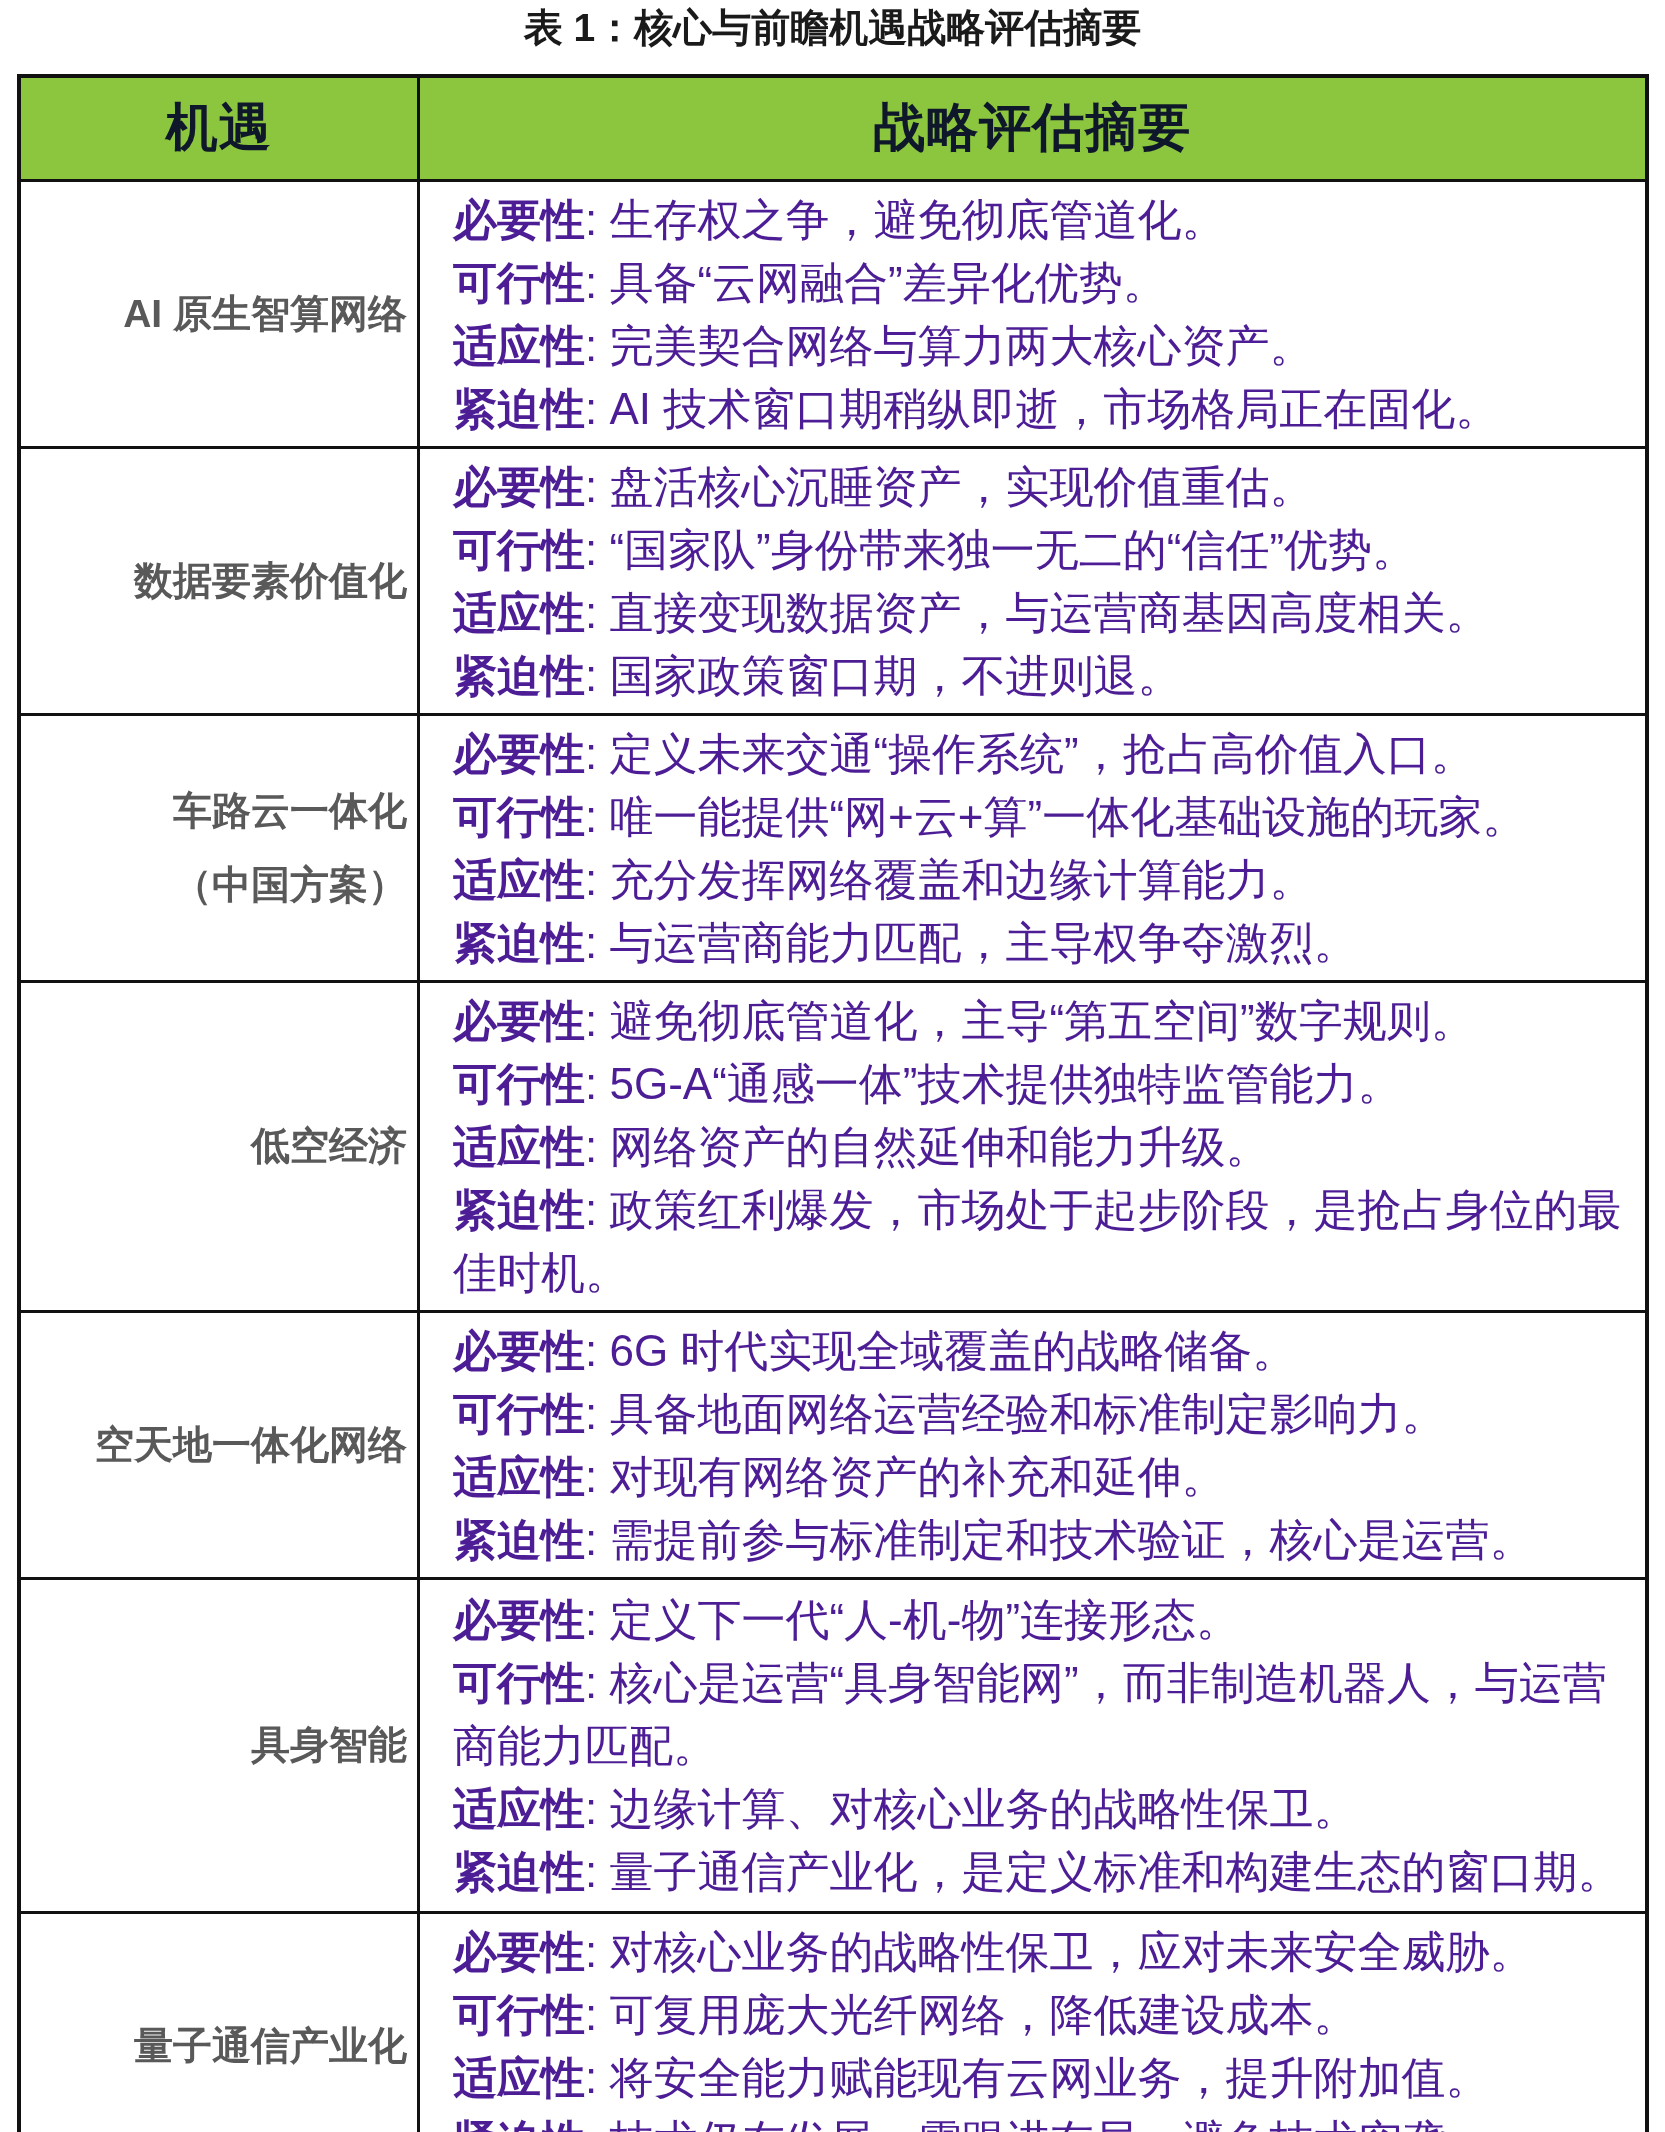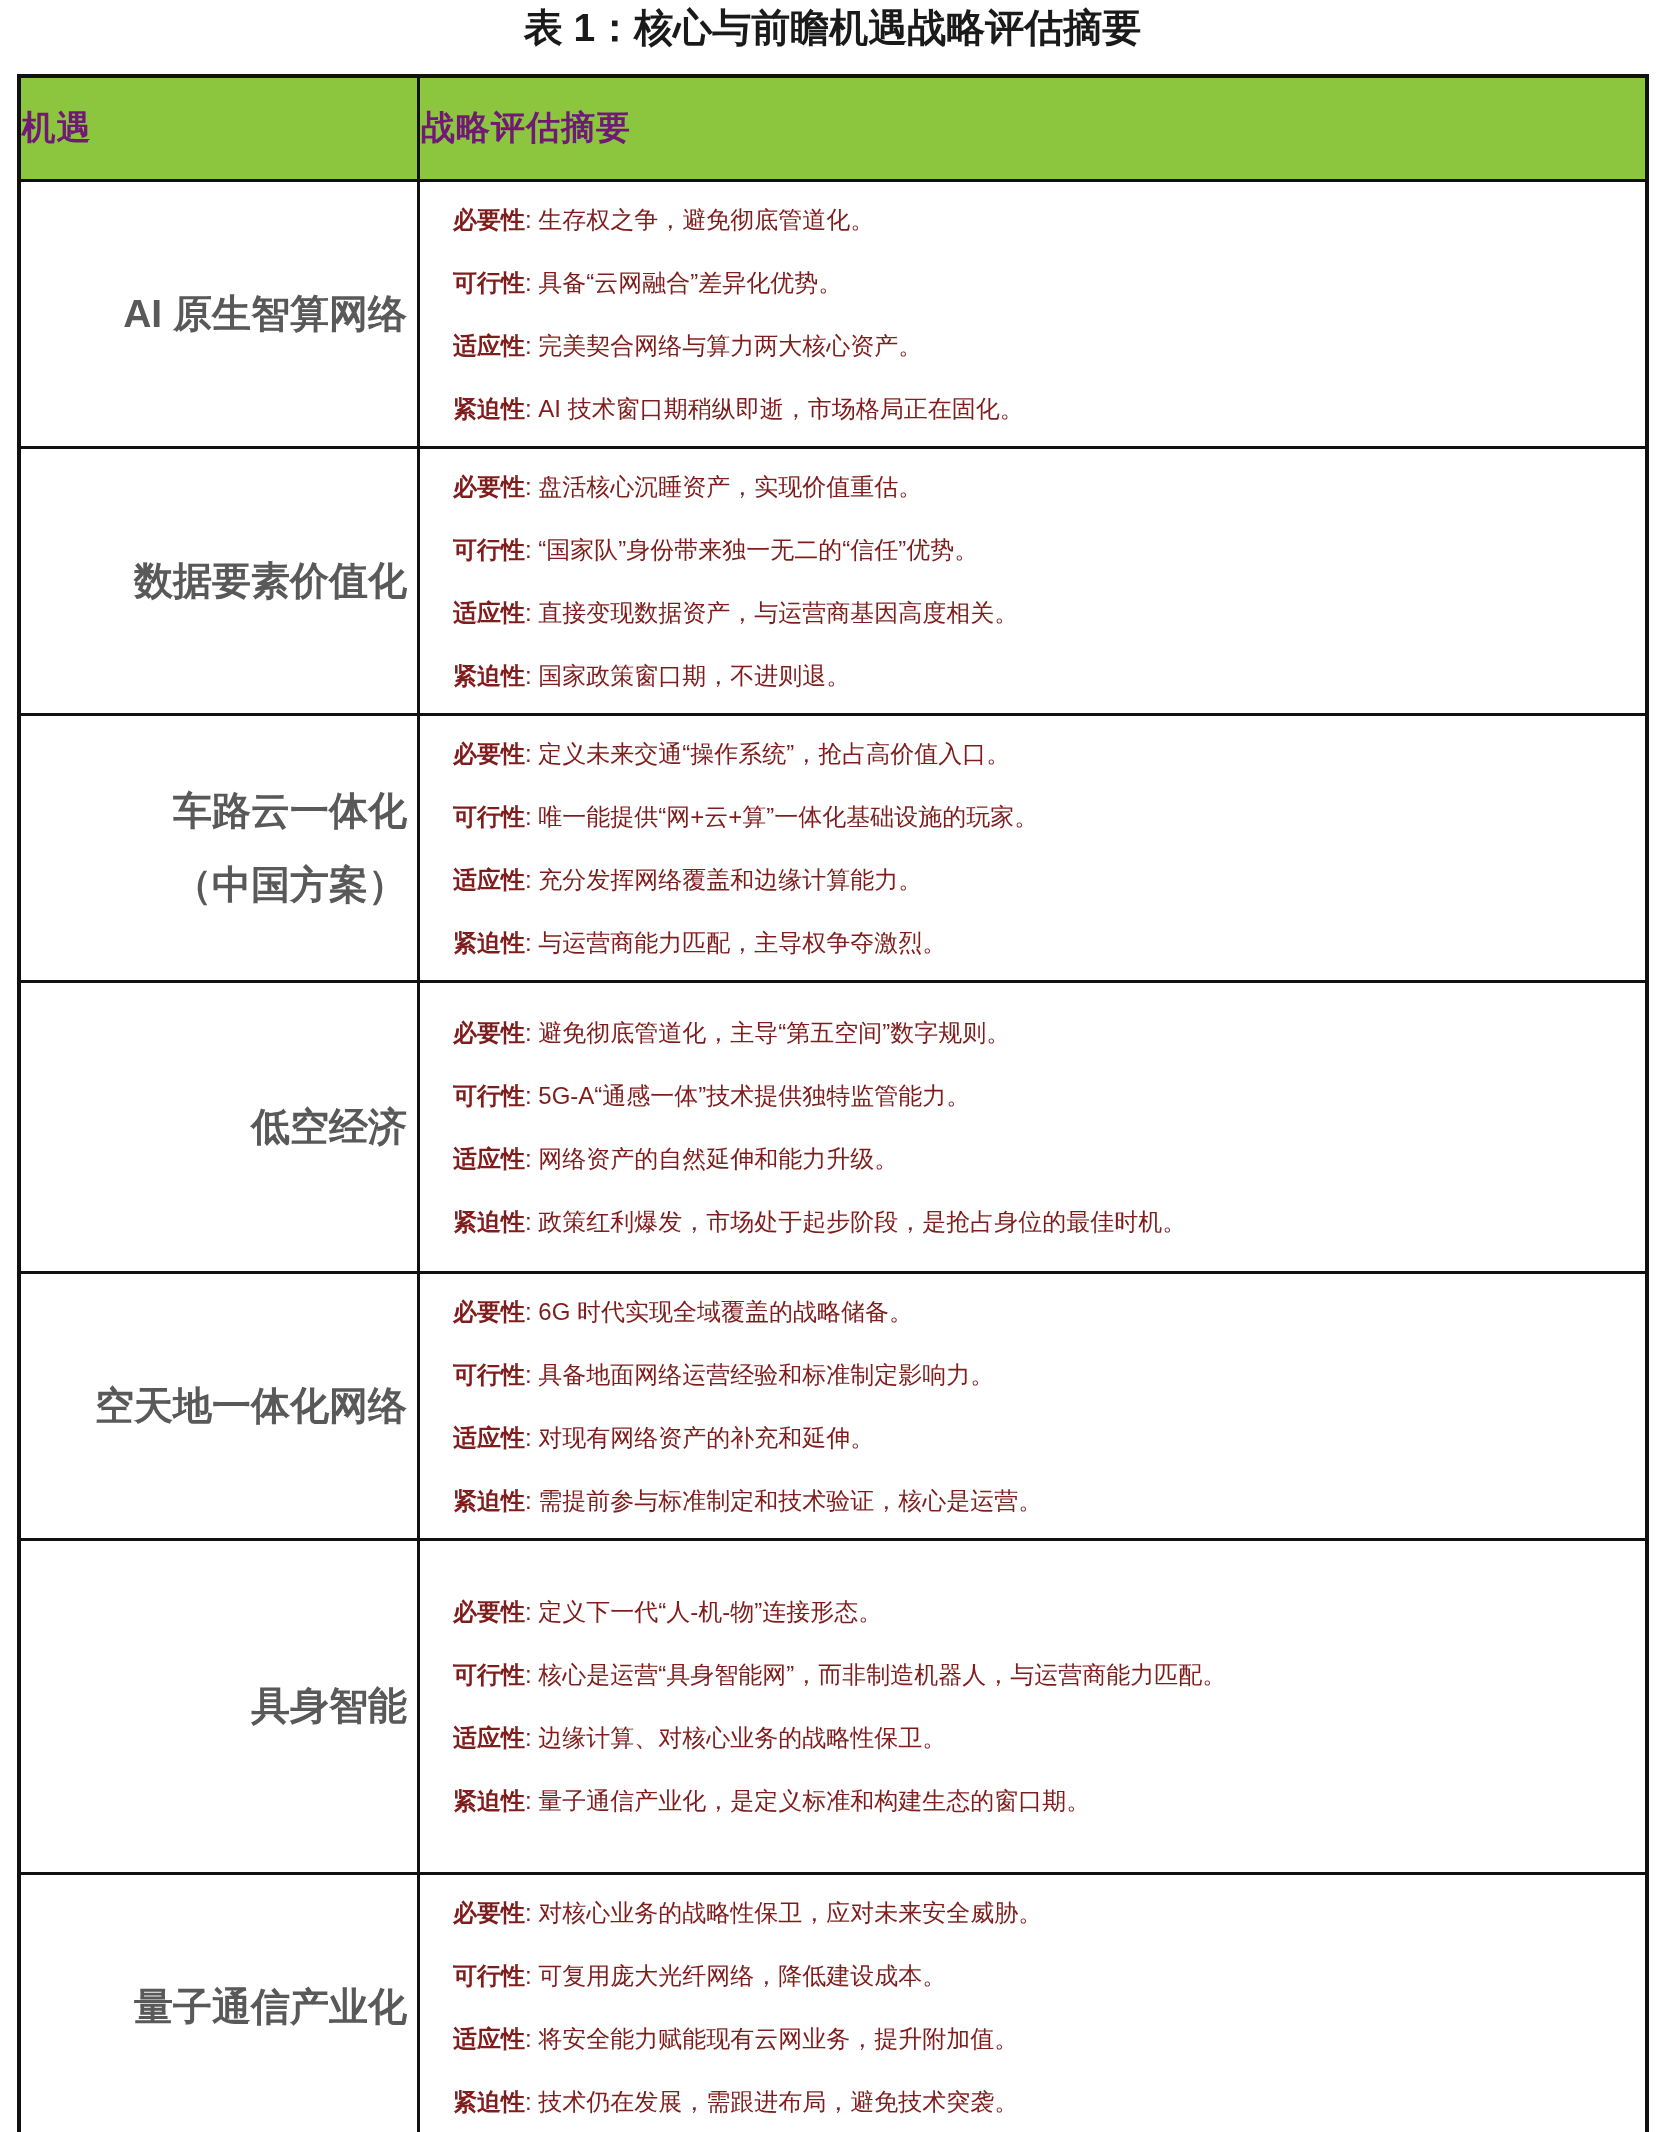--- a/index.html
+++ b/index.html
@@ -32,41 +32,41 @@
   }
   table.assessment th,
   table.assessment td {
     border: 3px solid #111111;
     box-sizing: border-box;
   }
   col.c-opp    { width: 400px; }
   col.c-detail { width: 1228px; }
   tr.head th {
     background: #8CC63F;
-    color: #701a75;
-    font-size: 34px;
+    color: #0f172a;
+    font-size: 52px;
     font-weight: bold;
     height: 104px;
-    text-align: left;
+    text-align: center;
     vertical-align: middle;
     letter-spacing: 1px;
   }
   td.opp-cell {
     text-align: right;
     vertical-align: middle;
     font-size: 39px;
     font-weight: bold;
     color: #595959;
     padding: 6px 10px;
     line-height: 74px;
   }
   td.detail-cell {
     vertical-align: middle;
-    font-size: 24px;
-    color: #7f1d1d;
+    font-size: 44px;
+    color: #4c1d95;
     padding: 6px 22px 6px 33px;
     line-height: 63px;
     margin-top: 48px;
   }
   .item-label { font-weight: bold; }
   .item-colon { font-weight: normal; }
   .item-text  { font-weight: normal; }
   tr.r1 td { height: 252px; }
   tr.r2 td { height: 254px; }
   tr.r3 td { height: 261px; }

